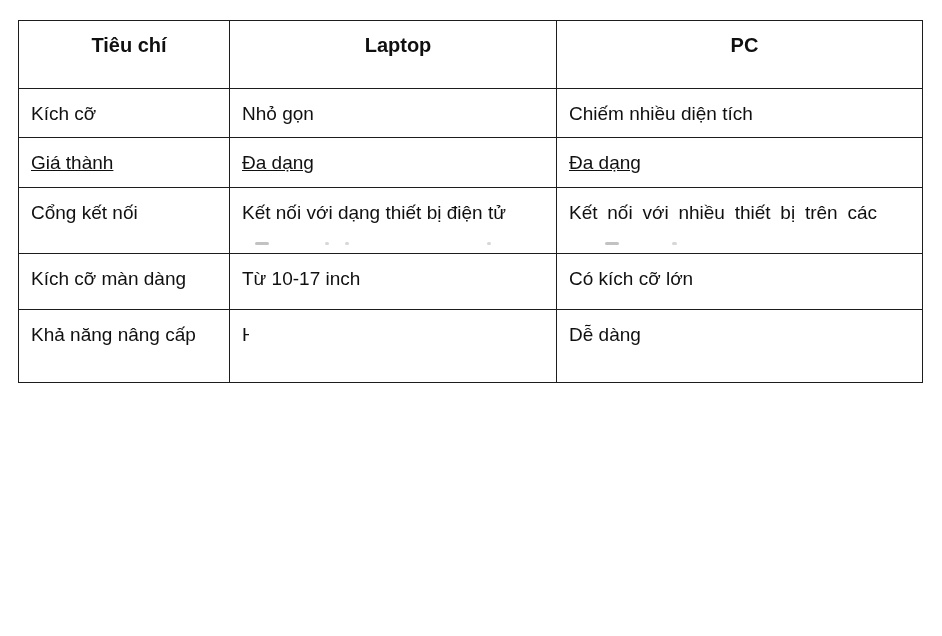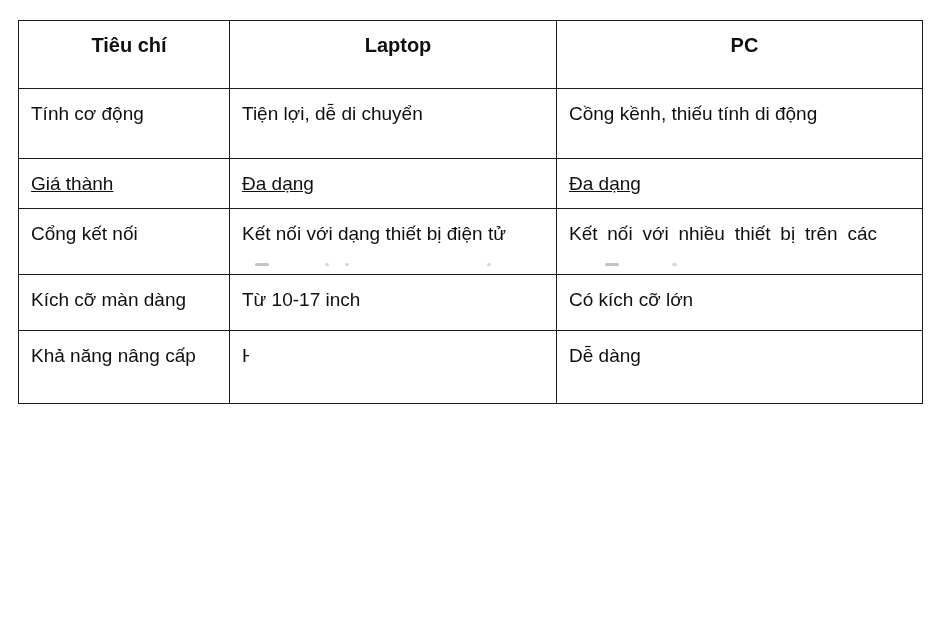--- a/index.html
+++ b/index.html
@@ -84,26 +84,26 @@
       <col class="c1">
       <col class="c2">
   </colgroup>
   <tbody>
     <tr class="h0">
       <th>Tiêu chí</th>
       <th>Laptop</th>
       <th>PC</th>
     </tr>
 
+    <tr class="h1">
+      <td><span>Kích cỡ</span></td>
+      <td><span>Nhỏ gọn</span></td>
+      <td><span>Chiếm nhiều diện tích</span></td>
+    </tr>
 
-    <tr class="h2">
-      <td><span>Tính cơ động</span></td>
-      <td><span>Tiện lợi, dễ di chuyển</span></td>
-      <td><span>Cồng kềnh, thiếu tính di động</span></td>
-    </tr>
 
     <tr class="h3">
       <td><span>Giá thành</span></td>
       <td><span>Đa dạng</span></td>
       <td><span>Đa dạng</span></td>
     </tr>
 
 
     <tr class="h5">
       <td><span>Cổng kết nối</span></td>

